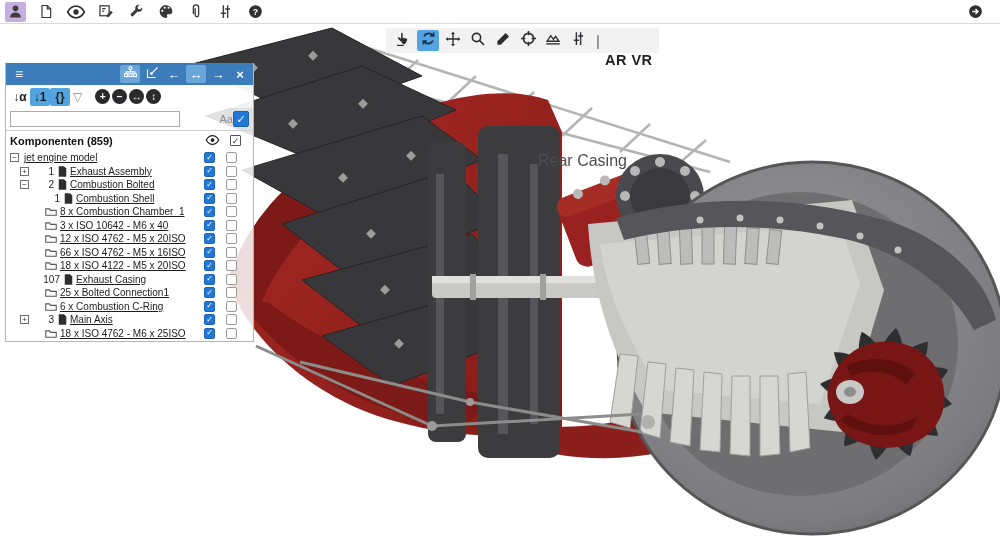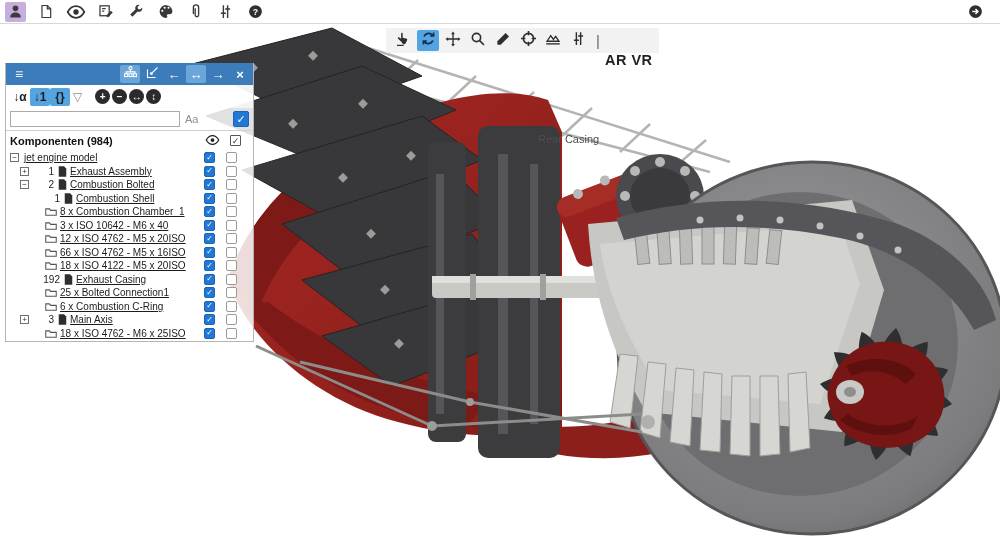--- a/index.html
+++ b/index.html
@@ -26,21 +26,21 @@
   .engine{position:absolute;left:0;top:0;}
 
   
   .vtoolbar{position:absolute;left:386px;top:4px;height:25px;background:#f2f2f2;
             display:flex;align-items:center;gap:3px;padding:0 6px;z-index:5;}
   .vt-btn{width:22px;height:21px;display:flex;align-items:center;justify-content:center;border-radius:2px;}
   .vt-btn.active{background:var(--blue-active);}
   .vt-sep{color:#666;font-size:15px;margin:0 2px 1px 4px;}
   .vt-arvr{font-size:14.5px;font-weight:700;color:#222;letter-spacing:.5px;margin-top:39px;}
 
-  .annotation{position:absolute;left:538px;top:109px;font-size:11px;color:#4d4d4d;z-index:4;}
+  .annotation{position:absolute;left:538px;top:128px;font-size:16px;color:#4d4d4d;z-index:4;}
 
   
   .panel{position:absolute;left:5px;top:39px;width:249px;height:279px;z-index:10;
          background:rgba(255,255,255,0.85);border:1px solid #b5b5b5;border-top:none;
          display:flex;flex-direction:column;font-size:10px;}
   .p-header{height:22px;background:var(--blue-header);display:flex;align-items:center;
             color:#fff;padding:0 3px;flex:none;}
   .ph-menu{font-size:14px;padding:0 6px;color:#e8eef5;}
   .ph-spacer{flex:1;}
   .ph-btn{width:20px;height:18px;display:flex;align-items:center;justify-content:center;
@@ -51,21 +51,21 @@
           font-size:12px;font-weight:700;color:#1c1c1c;border-radius:2px;padding:0 2px;}
   .ps-btn.active{background:var(--blue-active);}
   .ps-filter{color:#8a8a8a;font-size:12px;margin:0 3px;}
   .ps-gap{width:10px;}
   .ps-circle{width:15px;height:15px;border-radius:50%;background:#2b2b2d;color:#fff;
              display:flex;align-items:center;justify-content:center;font-size:10px;font-weight:700;
              margin-right:2px;line-height:1;}
   .p-search{height:23px;display:flex;align-items:center;padding:0 4px;border-bottom:1px solid #cfcfcf;flex:none;}
   .p-search input{width:170px;height:16px;border:1px solid #ababab;font-size:10px;padding:0 3px;
                   font-family:"Liberation Sans",sans-serif;outline:none;background:#fff;}
-  .ps-case{color:#8d8d8d;font-size:11px;margin-left:5px;flex:1;}
+  .ps-case{color:#8d8d8d;font-size:11px;flex:1;text-align:right;}
   .cb{display:inline-flex;align-items:center;justify-content:center;border-radius:2px;
       font-size:8px;line-height:1;color:#fff;}
   .cb.small{width:11px;height:11px;}
   .cb.big{width:16px;height:16px;font-size:11px;}
   .cb.checked{background:var(--cb-blue);border:1px solid #1b63b3;}
   .cb.empty{background:#fff;border:1px solid #9a9a9a;}
   .p-treehead{height:20px;display:flex;align-items:center;padding:0 4px;flex:none;position:relative;}
   .pt-label{font-size:11px;font-weight:700;color:#111;}
   .pt-eye{position:absolute;right:33px;top:3px;}
   .cb-outline{position:absolute;right:12px;top:4px;width:11px;height:11px;border:1px solid #555;
@@ -434,21 +434,21 @@
         <div class="ps-circle">↕</div>
       </div>
 
       <div class="p-search">
         <input type="text" value="" style="">
         <span class="ps-case">Aa</span>
         <span class="cb big checked">✓</span>
       </div>
 
       <div class="p-treehead">
-        <span class="pt-label">Komponenten (984)</span>
+        <span class="pt-label">Komponenten (859)</span>
         <span class="pt-eye"><svg width="15" height="12" viewBox="0 0 24 18" fill="none" stroke="#222" stroke-width="2">
               <path d="M2 9c2.5-4.5 6-7 10-7s7.5 2.5 10 7c-2.5 4.5-6 7-10 7S4.5 13.5 2 9z"></path>
               <circle cx="12" cy="9" r="3" fill="#222" stroke="none"></circle>
             </svg></span>
         <span class="cb-outline">✓</span>
       </div>
 
       <div class="p-tree">
           <div class="tree-row pl0">
             <span class="expander">−</span>
@@ -535,21 +535,21 @@
             <span class="t-icon folder-pad">
               <svg width="12" height="9" viewBox="0 0 16 12" fill="none" stroke="#555" stroke-width="1.4">
                 <path d="M1 2.5 h5 l1.5 2 h7.5 v6.5 h-14 z"></path>
               </svg>
             </span>
             <span class="t-label">18 x ISO 4122 - M5 x 20ISO</span>
             <span class="cb small row-cb-vis checked">✓</span>
             <span class="cb small row-cb-sel empty"></span>
           </div>
           <div class="tree-row pl2">
-            <span class="prefix">192</span>
+            <span class="prefix">107</span>
             <span class="t-icon">
               <svg width="9" height="11" viewBox="0 0 12 14">
                 <path d="M1 0 h7 l3 3 v11 h-10 z" fill="#2e2e30"></path>
               </svg>
             </span>
             <span class="t-label">Exhaust Casing</span>
             <span class="cb small row-cb-vis checked">✓</span>
             <span class="cb small row-cb-sel empty"></span>
           </div>
           <div class="tree-row pl2">

